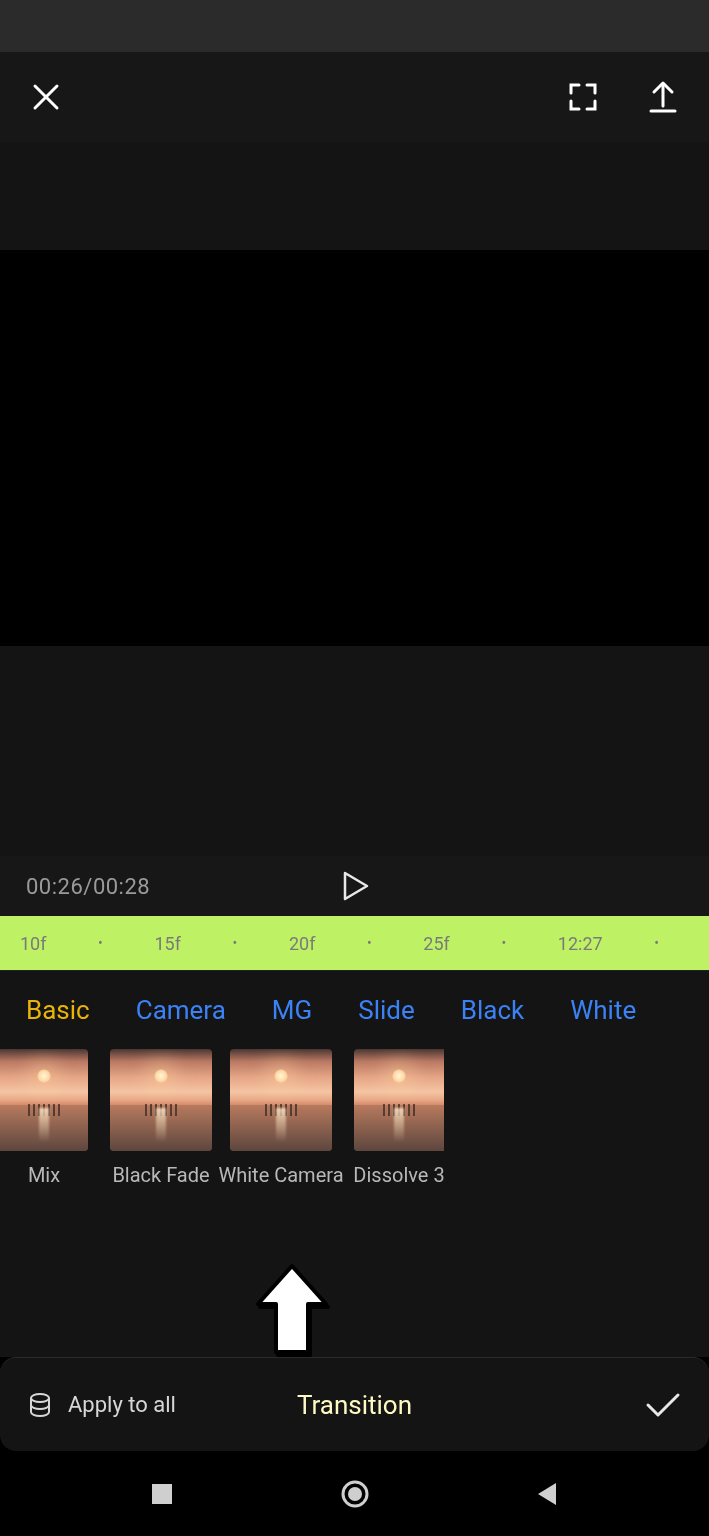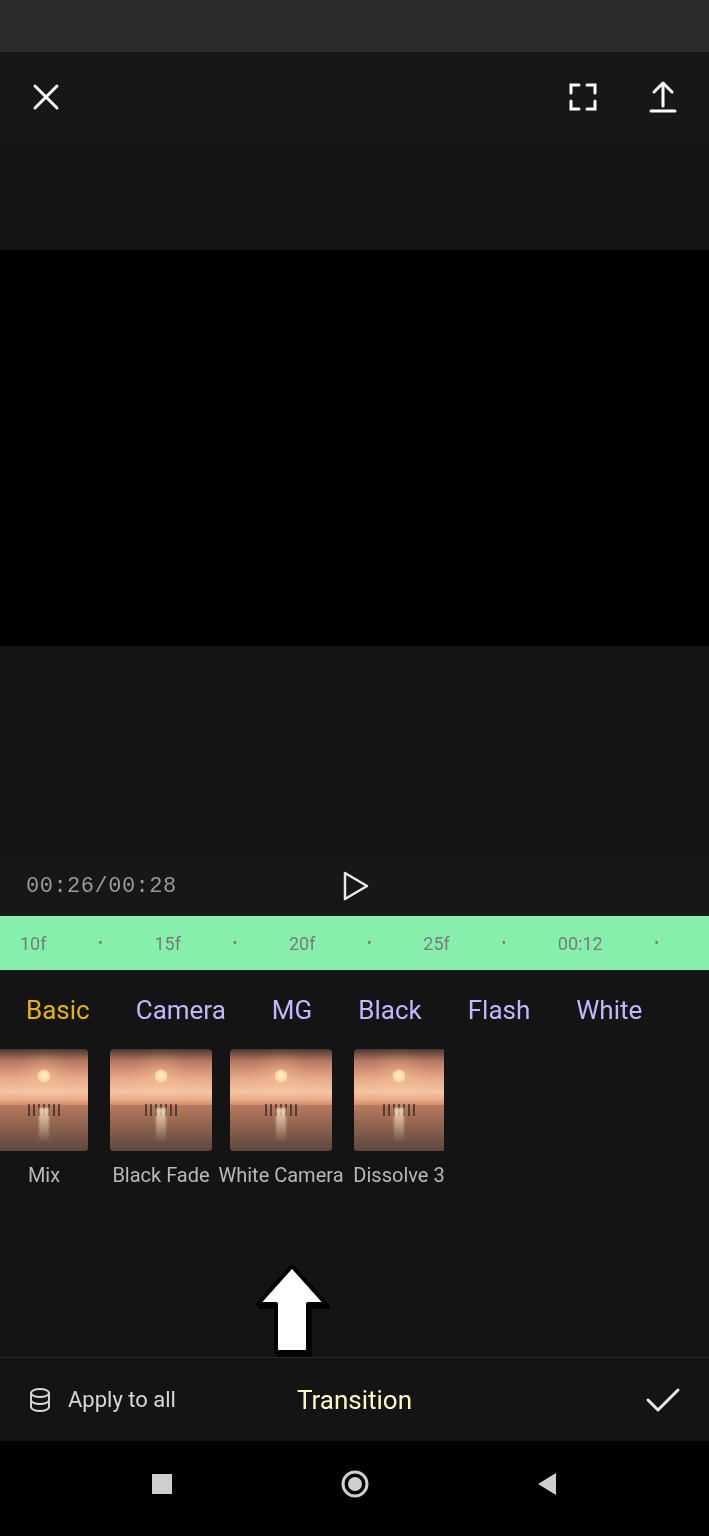--- a/index.html
+++ b/index.html
@@ -48,35 +48,34 @@
     background: #171717;
     display: flex;
     align-items: center;
     padding: 0 26px;
     position: relative;
   }
   .time-text {
     font-size: 22px;
     color: #9a9a9a;
     letter-spacing: .5px;
-    font-family: Liberation Mono, monospace;
   }
   .play-btn {
     position: absolute;
     left: 50%;
     top: 50%;
     transform: translate(-50%, -50%);
     width: 40px; height: 40px;
     display:flex; align-items:center; justify-content:center;
   }
   .play-btn svg { fill:none; stroke:#e8e8e8; stroke-width:2.5; }
 
   .ruler {
     height: 54px;
-    background: #86efac;
+    background: #bef264;
     display: flex;
     align-items: center;
     padding: 0 20px;
     font-size: 18px;
     color: #7a7a7a;
   }
   .ruler .rlabel { flex:0 0 auto; }
   .ruler .rdot { flex:0 0 auto; margin: 0 30px; font-size:14px; }
   .ruler-row { display:flex; align-items:center; width:100%; justify-content:space-between; }
 
@@ -89,21 +88,21 @@
   }
 
   .tabs {
     display: flex;
     align-items: center;
     gap: 46px;
     padding: 24px 26px 16px;
   }
   .tab {
     font-size: 26px;
-    color: #c4b5fd;
+    color: #3b82f6;
   }
   .tab.active {
     color: #eab308;
   }
 
   .presets-wrap {
     flex:1;
     overflow-x: hidden;
     padding-top: 8px;
   }
@@ -191,27 +190,28 @@
     top: 1262px;
     width: 80px;
     height: 96px;
     pointer-events:none;
   }
   .pointer-arrow svg {
     filter: drop-shadow(2px 3px 0 #000);
   }
 
   .bottom-bar {
-    height: 84px;
+    height: 94px;
     background: #141414;
     border-top: 1px solid #2a2a2a;
     display:flex;
     align-items:center;
     justify-content:space-between;
     padding: 0 26px;
+    border-radius: 16px;
   }
   .apply-all {
     display:flex;
     align-items:center;
     gap:14px;
     font-size:22px;
     color:#d7d7d7;
   }
   .panel-title {
     position:absolute;
@@ -283,32 +283,32 @@
 <div class="ruler">
   <div class="ruler-row">
     <span class="rlabel">10f</span>
     <span class="rdot">•</span>
     <span class="rlabel">15f</span>
     <span class="rdot">•</span>
     <span class="rlabel">20f</span>
     <span class="rdot">•</span>
     <span class="rlabel">25f</span>
     <span class="rdot">•</span>
-    <span class="rlabel">00:12</span>
+    <span class="rlabel">12:27</span>
     <span class="rdot">•</span>
   </div>
 </div>
 
 <div class="panel">
   <div class="tabs">
     <span class="tab active">Basic</span>
     <span class="tab">Camera</span>
     <span class="tab">MG</span>
+    <span class="tab">Slide</span>
     <span class="tab">Black</span>
-    <span class="tab">Flash</span>
     <span class="tab">White</span>
   </div>
 
   <div class="presets-wrap">
     <div class="presets">
       <div class="preset first">
         <div class="thumb first">
           <div class="sun"></div>
             <div class="horizon"></div>
           <div class="silh">

